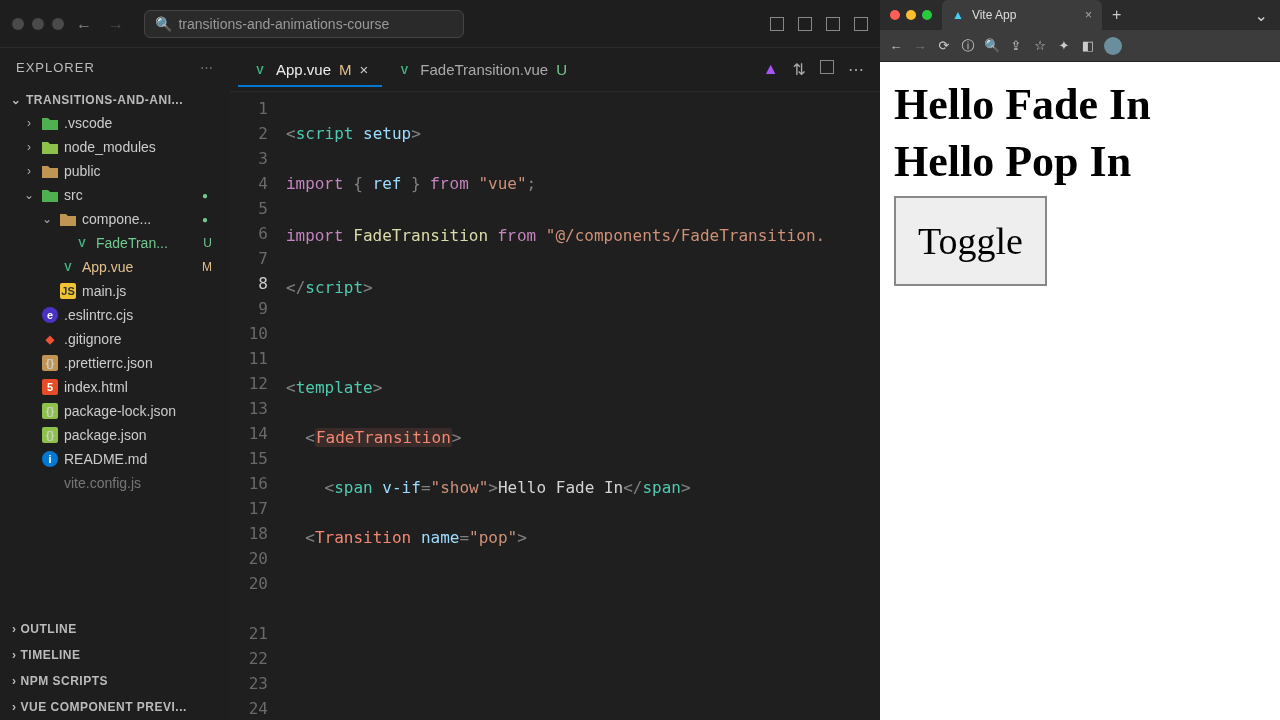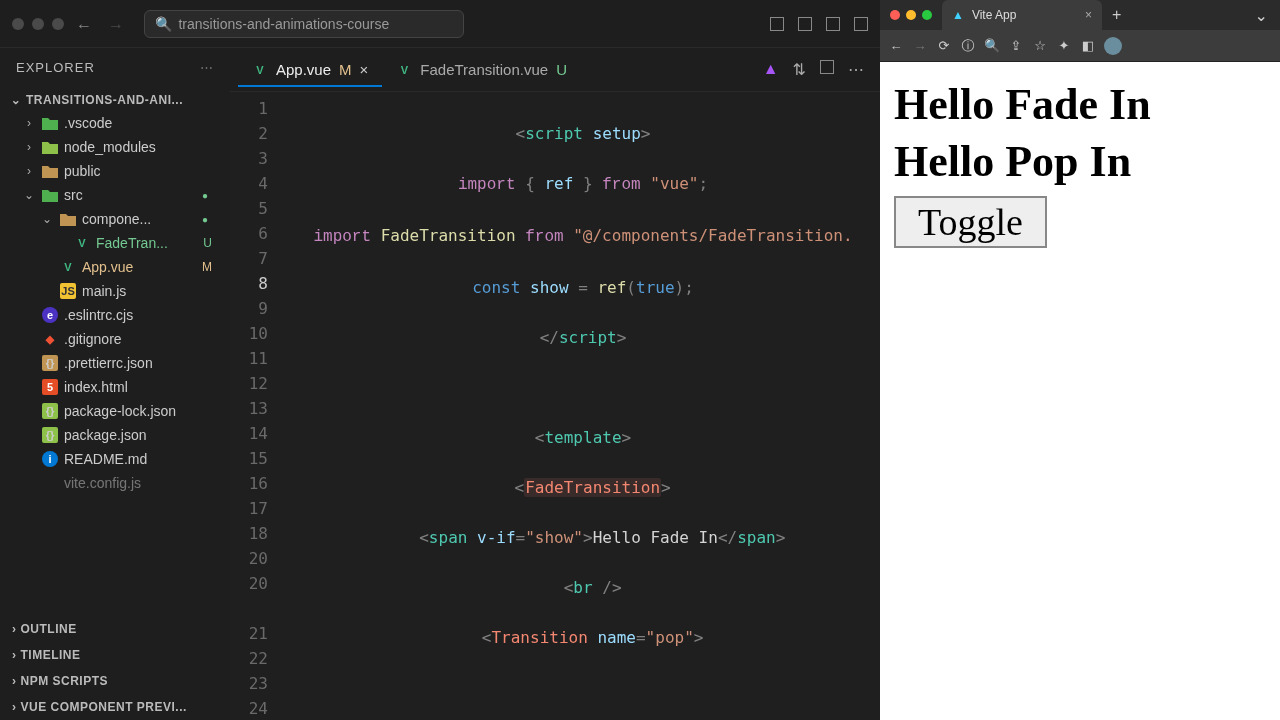--- a/index.html
+++ b/index.html
@@ -39,21 +39,21 @@
 .main { flex: 1; display: flex; flex-direction: column; min-width: 0; }
 .tabs { height: 44px; display: flex; align-items: center; background: #1e1e1e; border-bottom: 1px solid #2a2a2a; padding: 0 8px; }
 .tab { display: flex; align-items: center; gap: 8px; padding: 8px 14px; font-size: 15px; color: #aaa; position: relative; }
 .tab.active { color: #eee; }
 .tab.active::after { content: ""; position: absolute; left: 0; right: 0; bottom: -1px; height: 2px; background: #0078d4; }
 .tab-actions { margin-left: auto; display: flex; gap: 14px; color: #aaa; padding-right: 8px; }
 
 .code { flex: 1; display: flex; font-family: "SF Mono", Menlo, Consolas, monospace; font-size: 16px; line-height: 25px; background: #1f1f1f; overflow: hidden; padding-top: 4px; }
 .gutter { width: 56px; text-align: right; color: #6a6a6a; padding-right: 18px; user-select: none; }
 .gutter .active-ln { color: #ccc; }
-.code-lines { flex: 1; white-space: pre; color: #d4d4d4; overflow: hidden; text-align: center; }
+.code-lines { flex: 1; white-space: pre; color: #d4d4d4; overflow: hidden; }
 
 .t-br { color: #808080; }      
 .t-tag { color: #4ec9b0; }     
 .t-comp { color: #f48771; }    
 .t-comp2 { color: #dcdcaa; }   
 .t-kw { color: #c586c0; font-family: Liberation Mono, monospace; }      
 .t-attr { color: #9cdcfe; }    
 .t-ref { color: #9cdcfe; }
 .t-fn { color: #dcdcaa; }
 .t-str { color: #ce9178; }
@@ -67,21 +67,21 @@
 .br-traffic .d { width: 10px; height: 10px; border-radius: 50%; }
 .br-tab { height: 30px; background: #3c3c3c; display: flex; align-items: center; gap: 8px; padding: 0 10px; color: #ddd; font-size: 12px; border-radius: 6px 6px 0 0; width: 160px; }
 .br-tab .close { margin-left: auto; color: #aaa; }
 .br-add { color: #ccc; padding: 0 10px; font-size: 16px; }
 .br-menu { margin-left: auto; color: #ccc; padding: 0 12px; }
 .br-url { height: 32px; background: #3c3c3c; display: flex; align-items: center; gap: 8px; padding: 0 8px; border-bottom: 1px solid #222; }
 .br-url input { flex: 1; background: #2b2b2b; border: none; color: #ddd; font-size: 12px; height: 22px; border-radius: 11px; padding: 0 10px; }
 .br-icon { color: #ccc; width: 16px; text-align: center; font-size: 13px; }
 .br-content { flex: 1; background: #fff; color: #000; padding: 14px; font-family: Georgia, "Times New Roman", serif; }
 .br-h { font-size: 44px; font-weight: 700; line-height: 1.3; }
-.br-btn { margin-top: 6px; font-size: 38px; padding: 2px 22px; background: #eee; border: 2px solid #888; font-family: inherit; }
+.br-btn { margin-top: 6px; font-size: 38px; padding: 21px 22px; background: #eee; border: 2px solid #888; font-family: inherit; }
 
 .icon-sq { width: 14px; height: 14px; border: 1.5px solid #888; display: inline-block; }
 </style>
 </head>
 <body>
 
 <div class="editor">
   <div class="titlebar">
     <div class="traffic">
       <span class="dot"></span>
@@ -288,27 +288,25 @@
             <div>&nbsp;</div>
             <div>21</div>
             <div>22</div>
             <div>23</div>
             <div>24</div>
         </div>
         <div class="code-lines">
 <div><span class="t-br">&lt;</span><span class="t-tag">script</span> <span class="t-attr">setup</span><span class="t-br">&gt;</span></div>
 <div><span class="t-kw">import</span> <span class="t-br">{</span> <span class="t-ref">ref</span> <span class="t-br">}</span> <span class="t-kw">from</span> <span class="t-str">"vue"</span><span class="t-br">;</span></div>
 <div><span class="t-kw">import</span> <span class="t-comp2">FadeTransition</span> <span class="t-kw">from</span> <span class="t-str">"@/components/FadeTransition.</span></div>
-<div><span class="t-bool">const</span> <span class="t-ref">show</span> <span class="t-br">=</span> <span class="t-fn">ref</span><span class="t-br">(</span><span class="t-bool">true</span><span class="t-br">);</span></div>
 <div><span class="t-br">&lt;/</span><span class="t-tag">script</span><span class="t-br">&gt;</span></div>
 <div>&nbsp;</div>
 <div><span class="t-br">&lt;</span><span class="t-tag">template</span><span class="t-br">&gt;</span></div>
 <div>  <span class="t-br">&lt;</span><span class="t-comp hl-comp">FadeTransition</span><span class="t-br">&gt;</span></div>
 <div>    <span class="t-br">&lt;</span><span class="t-tag">span</span> <span class="t-attr">v-if</span><span class="t-br">=</span><span class="t-str">"show"</span><span class="t-br">&gt;</span><span class="t-text">Hello Fade In</span><span class="t-br">&lt;/</span><span class="t-tag">span</span><span class="t-br">&gt;</span></div>
-<div>  <span class="t-br">&lt;</span><span class="t-tag">br</span> <span class="t-br">/&gt;</span></div>
 <div>  <span class="t-br">&lt;</span><span class="t-comp">Transition</span> <span class="t-attr">name</span><span class="t-br">=</span><span class="t-str">"pop"</span><span class="t-br">&gt;</span></div>
 
 
 
 
 
 
 
 
 

